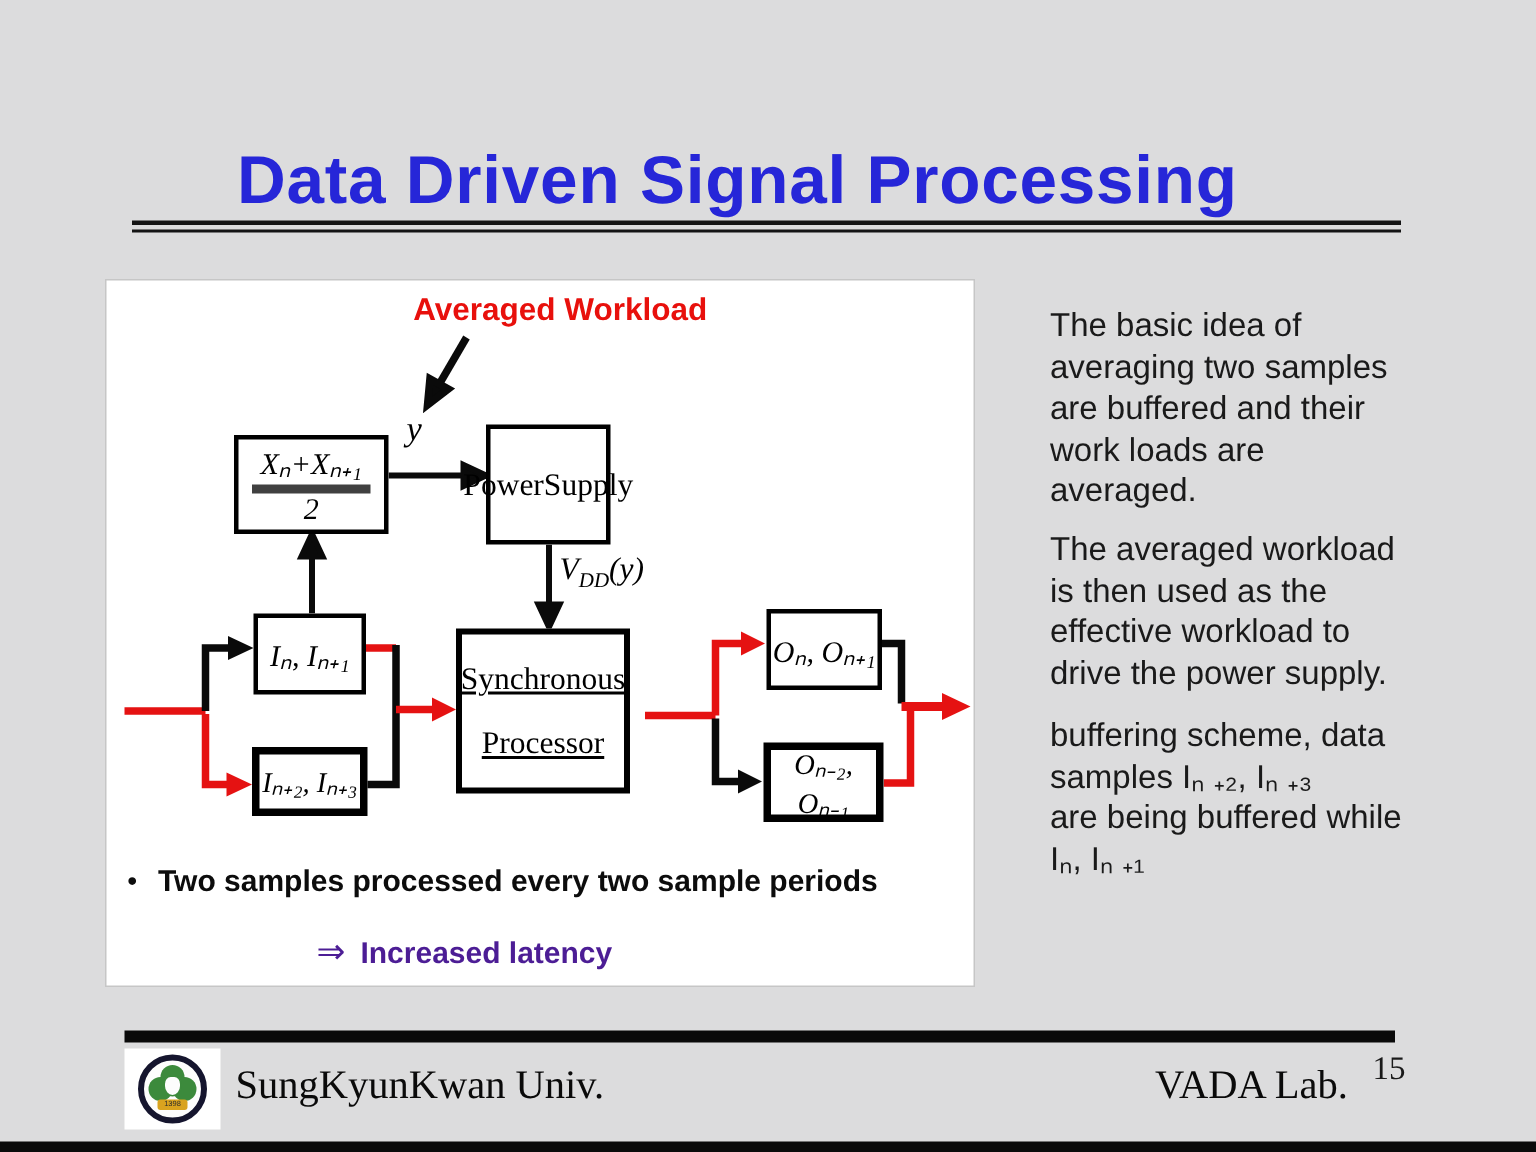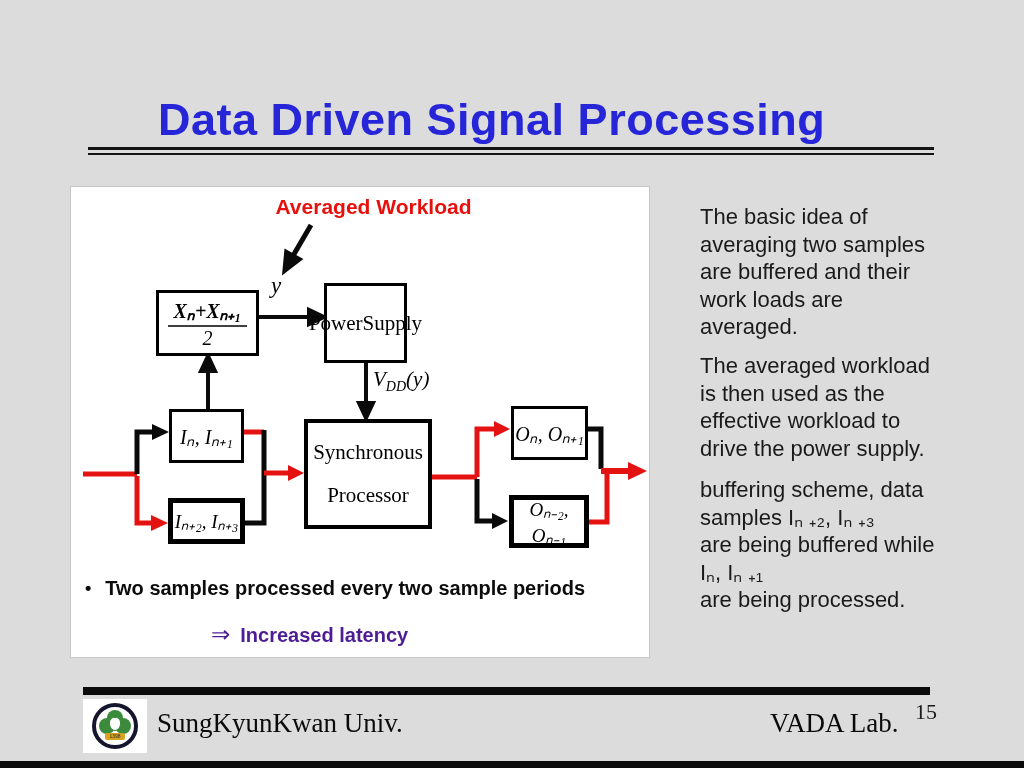--- a/index.html
+++ b/index.html
@@ -28,25 +28,25 @@
   .annotation { left:175px; top:8px; width:255px; text-align:center; color:#e8100c;
                 font-weight:bold; font-size:21px; white-space:nowrap; }
   .y-label { left:200px; top:86px; font-family:"Liberation Serif", serif;
              font-style:italic; font-size:23px; }
   .vdd-label { left:302px; top:180px; font-family:"Liberation Serif", serif;
                font-style:italic; font-size:21px; white-space:nowrap; }
   .vdd-label sub { font-size:14px; }
 
   .formula-box { left:85px; top:103px; width:103px; height:66px; flex-direction:column;
                  font-size:20px; }
-  .formula-box .num { padding:0 6px 1px 6px; border-bottom:2px solid #404040;font-weight:bold; }
+  .formula-box .num { padding:0 6px 1px 6px; border-bottom:6px solid #404040; }
   .power-box { left:253px; top:96px; width:83px; height:80px; font-size:21px;
                line-height:27px; }
-  .proc-box { left:233px; top:232px; width:128px; height:110px; border-width:4px;
-              font-size:21px; flex-direction:column; justify-content:space-evenly; }
+  .proc-box { left:233px; top:232px; width:116px; height:110px; border-width:4px;
+              font-size:21px; flex-direction:column; justify-content:space-evenly;text-decoration:underline; }
   .in-box  { left:98px;  top:222px; width:75px; height:54px; font-size:20px; }
   .in2-box { left:97px;  top:311px; width:77px; height:46px; font-size:19px; }
   .on-box  { left:440px; top:219px; width:77px; height:54px; font-size:20px; }
   .on2-box { left:438px; top:308px; width:80px; height:53px; font-size:19px; }
 
   .bullet-line { left:14px; top:390px; font-size:20px; font-weight:bold; color:#0c0c0c;
                  white-space:nowrap; }
   .bullet-line .dot { font-size:18px; margin-right:14px; vertical-align:1px; }
   .latency-line { left:140px; top:434px; font-size:20px; font-weight:bold; color:#4c1d95;
                   white-space:nowrap; }
@@ -188,21 +188,20 @@
       <div>The averaged workload</div>
       <div>is then used as the</div>
       <div>effective workload to</div>
       <div>drive the power supply.</div>
     </div>
   <div class="para para3">
       <div>buffering scheme, data</div>
       <div>samples Iₙ ₊₂, Iₙ ₊₃</div>
       <div>are being buffered while</div>
       <div>Iₙ, Iₙ ₊₁</div>
-      <div>are being processed.</div>
     </div>
 </div>
 
 <div class="abs footer-rule"></div>
 
 <div class="abs logo-tile">
   <div class="logo-circle">
     <div class="logo-lobe lobe-a"></div>
     <div class="logo-lobe lobe-b"></div>
     <div class="logo-lobe lobe-c"></div>

